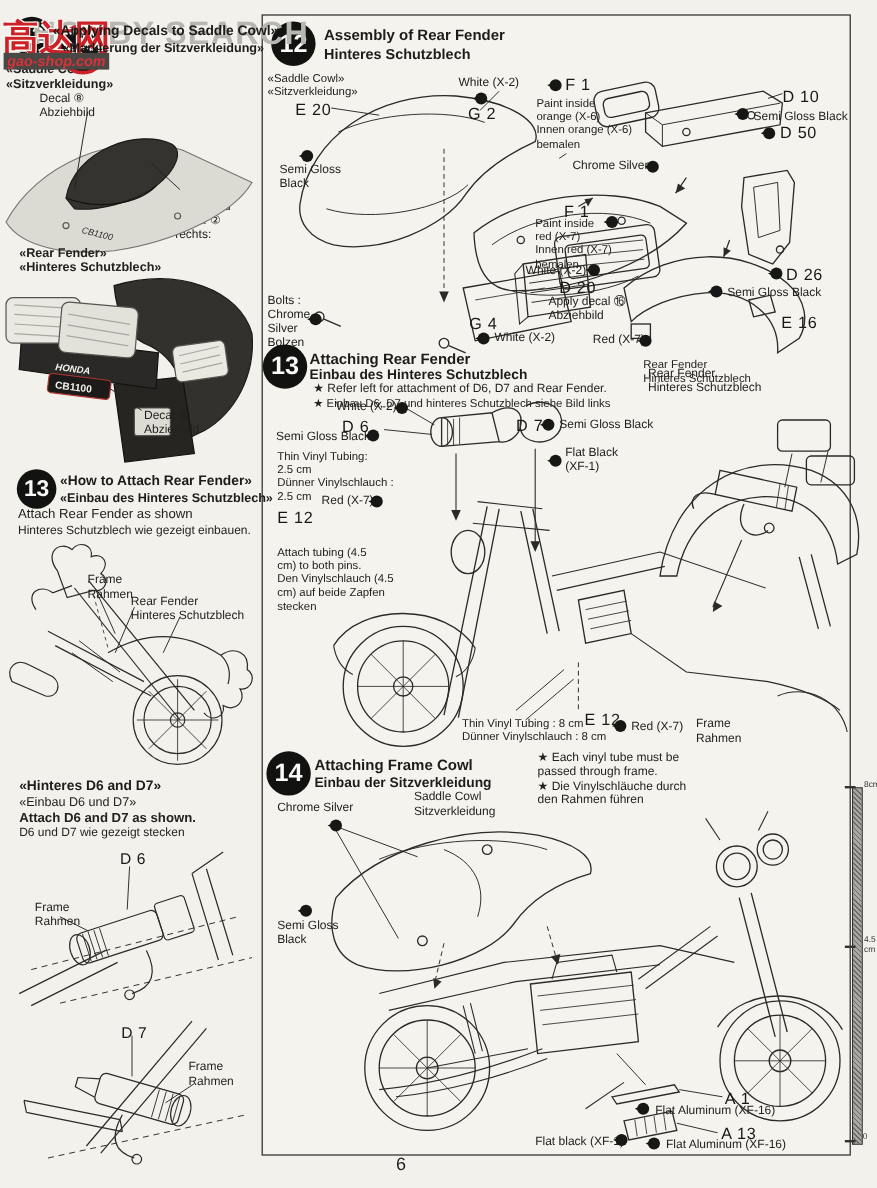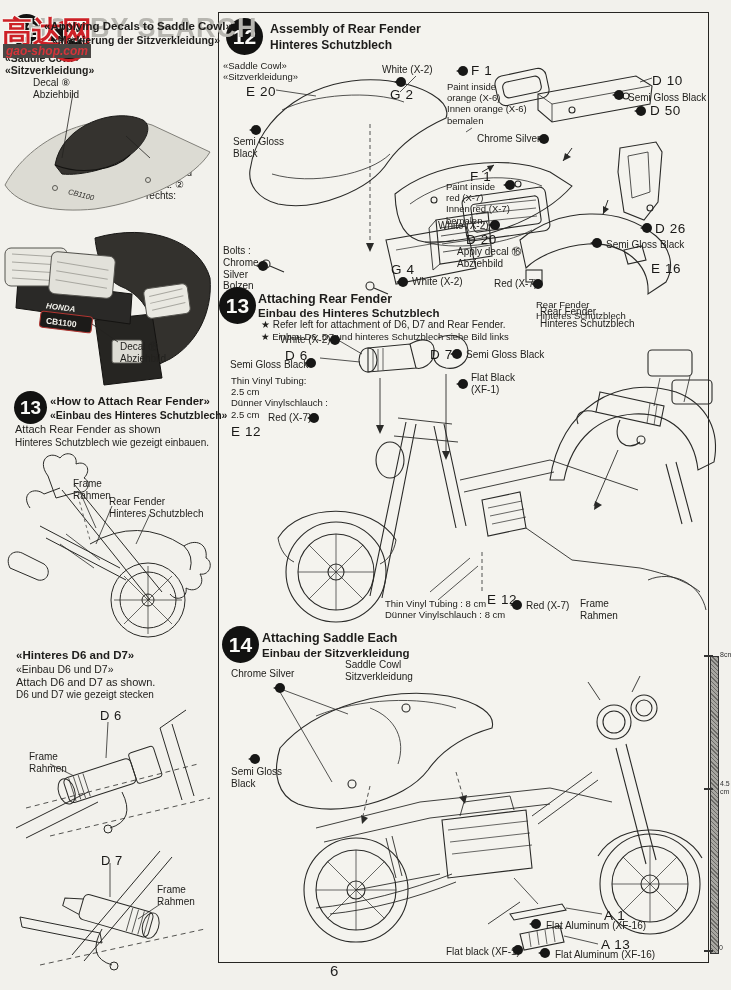--- a/index.html
+++ b/index.html
@@ -62,20 +62,22 @@
     <path d="M5,115 C30,68 95,38 152,55 L210,82 C196,106 150,131 95,139 C55,143 18,136 5,115 Z" fill="#dcdbd3" stroke="#75746d" stroke-width="0.9"></path>
     <path d="M55,95 C62,54 116,37 143,50 C153,56 147,72 130,85 C112,99 80,106 62,104 Z" fill="#35332f" stroke="#1c1b19"></path>
     <path d="M55,95 C80,105 114,101 130,85" fill="none" stroke="#141311" stroke-width="1.1"></path>
     <circle cx="55" cy="118" r="2.5" fill="none" stroke="#5a5953"></circle>
     <circle cx="148" cy="110" r="2.5" fill="none" stroke="#5a5953"></circle>
     <text x="68" y="127" font-size="7.5" font-style="italic" fill="#2e2d2a" transform="rotate(14 80 124)">CB1100</text>
     <path d="M73,23 L62,88" fill="none" stroke="#23221f" stroke-width="0.8"></path>
     <path d="M150,88 L126,66" fill="none" stroke="#23221f" stroke-width="0.8"></path>
   </svg>
 
+  <div class="lbl b" style="left:16px;top:205px;font-size:10.5px">«Rear Fender»
+«Hinteres Schutzblech»</div>
 
   <svg width="215" height="158" style="left:0;top:228px" viewBox="0 0 215 158">
     <path d="M95,10 C150,-6 200,14 210,50 C213,85 196,116 170,131 L149,141 C160,100 150,70 120,58 C104,50 97,30 95,10 Z" fill="#33312d" stroke="#181715"></path>
     <polygon points="95,92 152,86 162,150 104,157" fill="#262522" stroke="#141311"></polygon>
     <rect x="112" y="112" width="30" height="23" rx="2" fill="#dddcd4" stroke="#55544f"></rect>
     <polygon points="18,52 132,66 130,96 16,80" fill="#2a2927" stroke="#141311"></polygon>
     <rect x="5" y="20" width="62" height="38" rx="6" fill="#e9e8e1" stroke="#55544f"></rect>
     <path d="M12,26 l48,3 M12,34 l48,3 M12,42 l48,3 M12,50 l48,3" stroke="#a8a7a0" stroke-width="1" fill="none"></path>
     <rect x="50" y="26" width="64" height="42" rx="6" fill="#e2e1da" stroke="#55544f" transform="rotate(5 82 47)"></rect>
     <path d="M56,36 l52,4 M56,45 l52,4 M56,54 l52,4" stroke="#a8a7a0" stroke-width="1" fill="none" transform="rotate(5 82 47)"></path>
@@ -117,21 +119,21 @@
       <path d="M150,66 L136,96" stroke-width="0.8"></path>
     </g>
   </svg>
   <div class="lbl" style="left:73px;top:478px">Frame
 Rahmen</div>
   <div class="lbl" style="left:109px;top:496px">Rear Fender
 Hinteres Schutzblech</div>
 
   <div class="t2" style="left:16px;top:649px;font-size:11.5px">«Hinteres D6 and D7»</div>
   <div class="lbl" style="left:16px;top:663px;font-size:10.5px">«Einbau D6 und D7»</div>
-  <div class="lbl b" style="left:16px;top:676px;font-size:11px;font-weight:normal">Attach D6 and D7 as shown.</div>
+  <div class="lbl b" style="left:16px;top:676px;font-size:11px;font-weight:bold">Attach D6 and D7 as shown.</div>
   <div class="lbl" style="left:16px;top:689px">D6 und D7 wie gezeigt stecken</div>
 
   <div class="codesm" style="left:100px;top:708px">D 6</div>
   <svg width="205" height="140" style="left:10px;top:700px" viewBox="0 0 205 140">
     <g fill="none" stroke="#2a2a27" stroke-width="1">
       <path d="M150,28 L172,100 M162,24 L184,96"></path>
       <path d="M150,28 L176,10"></path>
       <path d="M16,108 L188,64" stroke-dasharray="5,4" stroke-width="0.8"></path>
       <path d="M40,136 L200,98" stroke-dasharray="5,4" stroke-width="0.8"></path>
       <path d="M6,128 L78,92 M16,138 L88,102"></path>
@@ -338,20 +340,25 @@
   <div class="code" style="left:285px;top:348px">D 6</div>
   <div class="lbl" style="left:230px;top:359px">Semi Gloss Black</div>
   <span class="dot" style="left:306px;top:358px"></span>
   <div class="lbl s9" style="left:231px;top:375px">Thin Vinyl Tubing:
 2.5 cm
 Dünner Vinylschlauch :
 2.5 cm</div>
   <div class="lbl" style="left:268px;top:412px">Red (X-7)</div>
   <span class="dot" style="left:309px;top:413px"></span>
   <div class="code" style="left:231px;top:424px">E 12</div>
+  <div class="lbl s9" style="left:231px;top:455px">Attach  tubing  (4.5
+cm) to both pins.
+Den Vinylschlauch (4.5
+cm) auf beide Zapfen
+stecken</div>
 
   <div class="code" style="left:430px;top:347px">D 7</div>
   <span class="dot" style="left:452px;top:349px"></span>
   <div class="lbl" style="left:466px;top:349px">Semi Gloss Black</div>
   <span class="dot" style="left:458px;top:379px"></span>
   <div class="lbl" style="left:471px;top:372px">Flat Black
 (XF-1)</div>
 
   <div class="lbl" style="left:540px;top:306px">Rear Fender
 Hinteres Schutzblech</div>
@@ -360,22 +367,26 @@
 Dünner Vinylschlauch :  8  cm</div>
   <div class="code" style="left:487px;top:592px">E 12</div>
   <span class="dot" style="left:512px;top:600px"></span>
   <div class="lbl" style="left:526px;top:600px">Red (X-7)</div>
   <div class="lbl" style="left:580px;top:598px">Frame
 Rahmen</div>
 
   <div class="stepc" style="left:222px;top:626px">
       <span>14</span>
     </div>
-  <div class="t1" style="left:262px;top:631px">Attaching Saddle Each</div>
+  <div class="t1" style="left:262px;top:631px">Attaching Frame Cowl</div>
   <div class="t2" style="left:262px;top:647px;font-size:11.5px">Einbau der Sitzverkleidung</div>
+  <div class="lbl" style="left:448px;top:626px;font-size:10px">★ Each vinyl tube must be
+passed through frame.
+★ Die Vinylschläuche  durch
+den Rahmen führen</div>
 
   <svg width="494" height="308" style="left:220px;top:652px" viewBox="0 0 494 308">
     <g fill="none" stroke="#2a2a28" stroke-width="1.1">
       <path d="M60,96 C96,54 170,34 228,44 C258,50 276,62 272,76 C244,84 222,98 208,118 C184,150 116,166 78,152 C58,144 52,122 60,96 Z"></path>
       <path d="M96,64 C140,46 200,44 236,56" stroke-width="0.8"></path>
       <path d="M150,56 C176,66 186,88 178,112" stroke-width="0.8"></path>
       <circle cx="186" cy="56" r="4"></circle>
         <circle cx="132" cy="132" r="4"></circle>
       <path d="M150,134 L142,168 M236,120 L244,148" stroke-dasharray="4,3" stroke-width="0.8"></path>
       <path d="M142,172 l-1,-9 7,3 Z M245,152 l-6,-7 8,-2 Z" fill="#2a2a28" stroke="none"></path>

